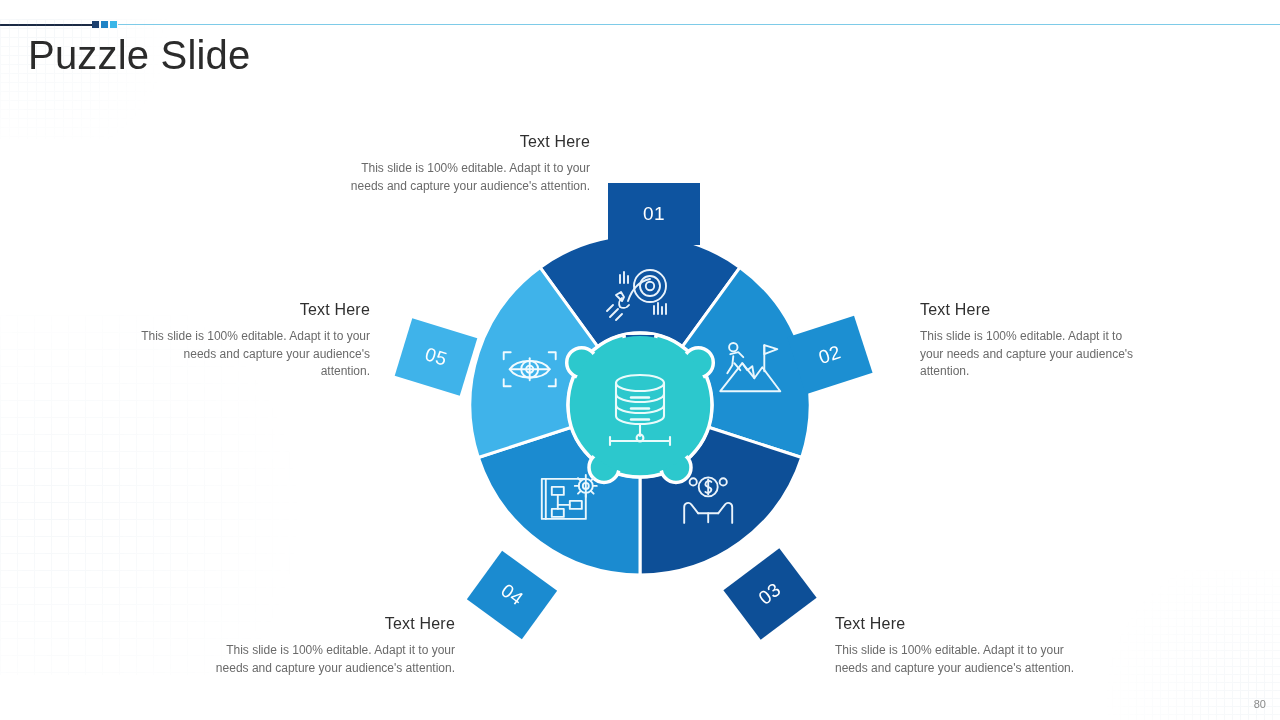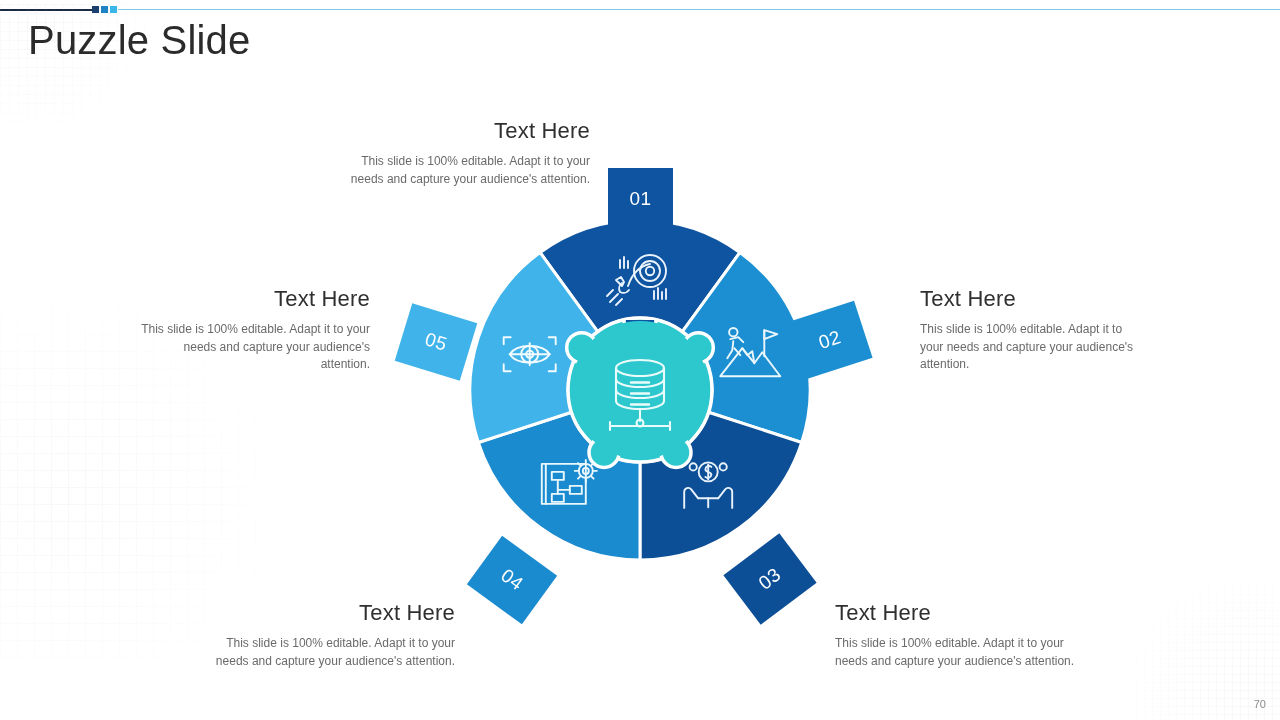--- a/index.html
+++ b/index.html
@@ -3,21 +3,21 @@
 <meta charset="utf-8">
 <style>
   html,body{margin:0;padding:0;}
   body{
     width:1280px;height:720px;
     background:#ffffff;
     font-family:"Liberation Sans", sans-serif;
     overflow:hidden;
     position:relative;
   }
-  .slide{position:absolute;inset:0;background:#fff;overflow:hidden;}
+  .slide{position:absolute;inset:0;background:#fff;overflow:hidden;margin-top:15px;}
 
   
   .toprule{position:absolute;top:6px;left:0;width:1280px;height:8px;}
   .rule-dark{position:absolute;left:0;top:3px;width:92px;height:2px;background:#1b2a44;}
   .rule-light{position:absolute;left:118px;top:3px;width:1162px;height:1px;background:#7ecbe8;}
   .sq{position:absolute;top:0px;width:7px;height:7px;}
   .sq1{left:92px;background:#1b3f6e;}
   .sq2{left:101px;background:#1f83c6;}
   .sq3{left:110px;background:#3ab6e8;}
 
@@ -49,21 +49,21 @@
   .title{
     position:absolute;left:28px;top:18px;
     font-size:40px;font-weight:400;color:#2b2b2b;
     letter-spacing:.2px;line-height:1.1;
     font-family:"Liberation Sans", sans-serif;
   }
 
   
   .tblock{position:absolute;}
   .tblock .head{
-    font-size:22px;color:#2f2f2f;font-weight:400;
+    font-size:16px;color:#2f2f2f;font-weight:400;
     margin:0 0 9px 0;letter-spacing:.2px;
   }
   .tblock .body{
     font-size:12px;color:#6a6a6a;line-height:17.5px;font-weight:400;
   }
   .ta-r{text-align:right;}
   .ta-l{text-align:left;}
 
   .blk01{left:330px;top:118px;width:260px;}
   .blk02{left:920px;top:286px;width:225px;}
@@ -75,21 +75,21 @@
   .diagram{position:absolute;left:400px;top:150px;width:480px;height:480px;}
   .diagram svg{display:block;}
 
   .numtab{
     position:absolute;
     width:68px;height:62px;
     display:flex;align-items:center;justify-content:center;
     color:#ffffff;font-size:19px;font-weight:400;
     letter-spacing:.5px;
   }
-  .t01{left:608px;top:168px;background:#0e54a0;width:65px;height:62px;}
+  .t01{left:608px;top:168px;background:#0e54a0;width:92px;height:62px;}
   .t02{left:795px;top:310px;background:#1c8fd2;width:70px;height:60px;transform:rotate(-18deg);}
   .t03{left:735px;top:548px;background:#0d4f97;width:70px;height:62px;transform:rotate(-37deg);}
   .t04{left:478px;top:550px;background:#1b8bd0;width:68px;height:60px;transform:rotate(36deg);}
   .t05{left:402px;top:312px;background:#3fb3ea;width:68px;height:60px;transform:rotate(17deg);}
 
   .pagenum{position:absolute;right:14px;bottom:10px;font-size:11px;color:#8a8a8a;}
 </style>
 </head>
 <body>
 
@@ -256,15 +256,15 @@
   <div class="numtab t03">
     <span>03</span>
   </div>
   <div class="numtab t04">
     <span>04</span>
   </div>
   <div class="numtab t05">
     <span>05</span>
   </div>
 
-  <div class="pagenum">70</div>
+  <div class="pagenum">80</div>
 
 </div>
 
 </body></html>

